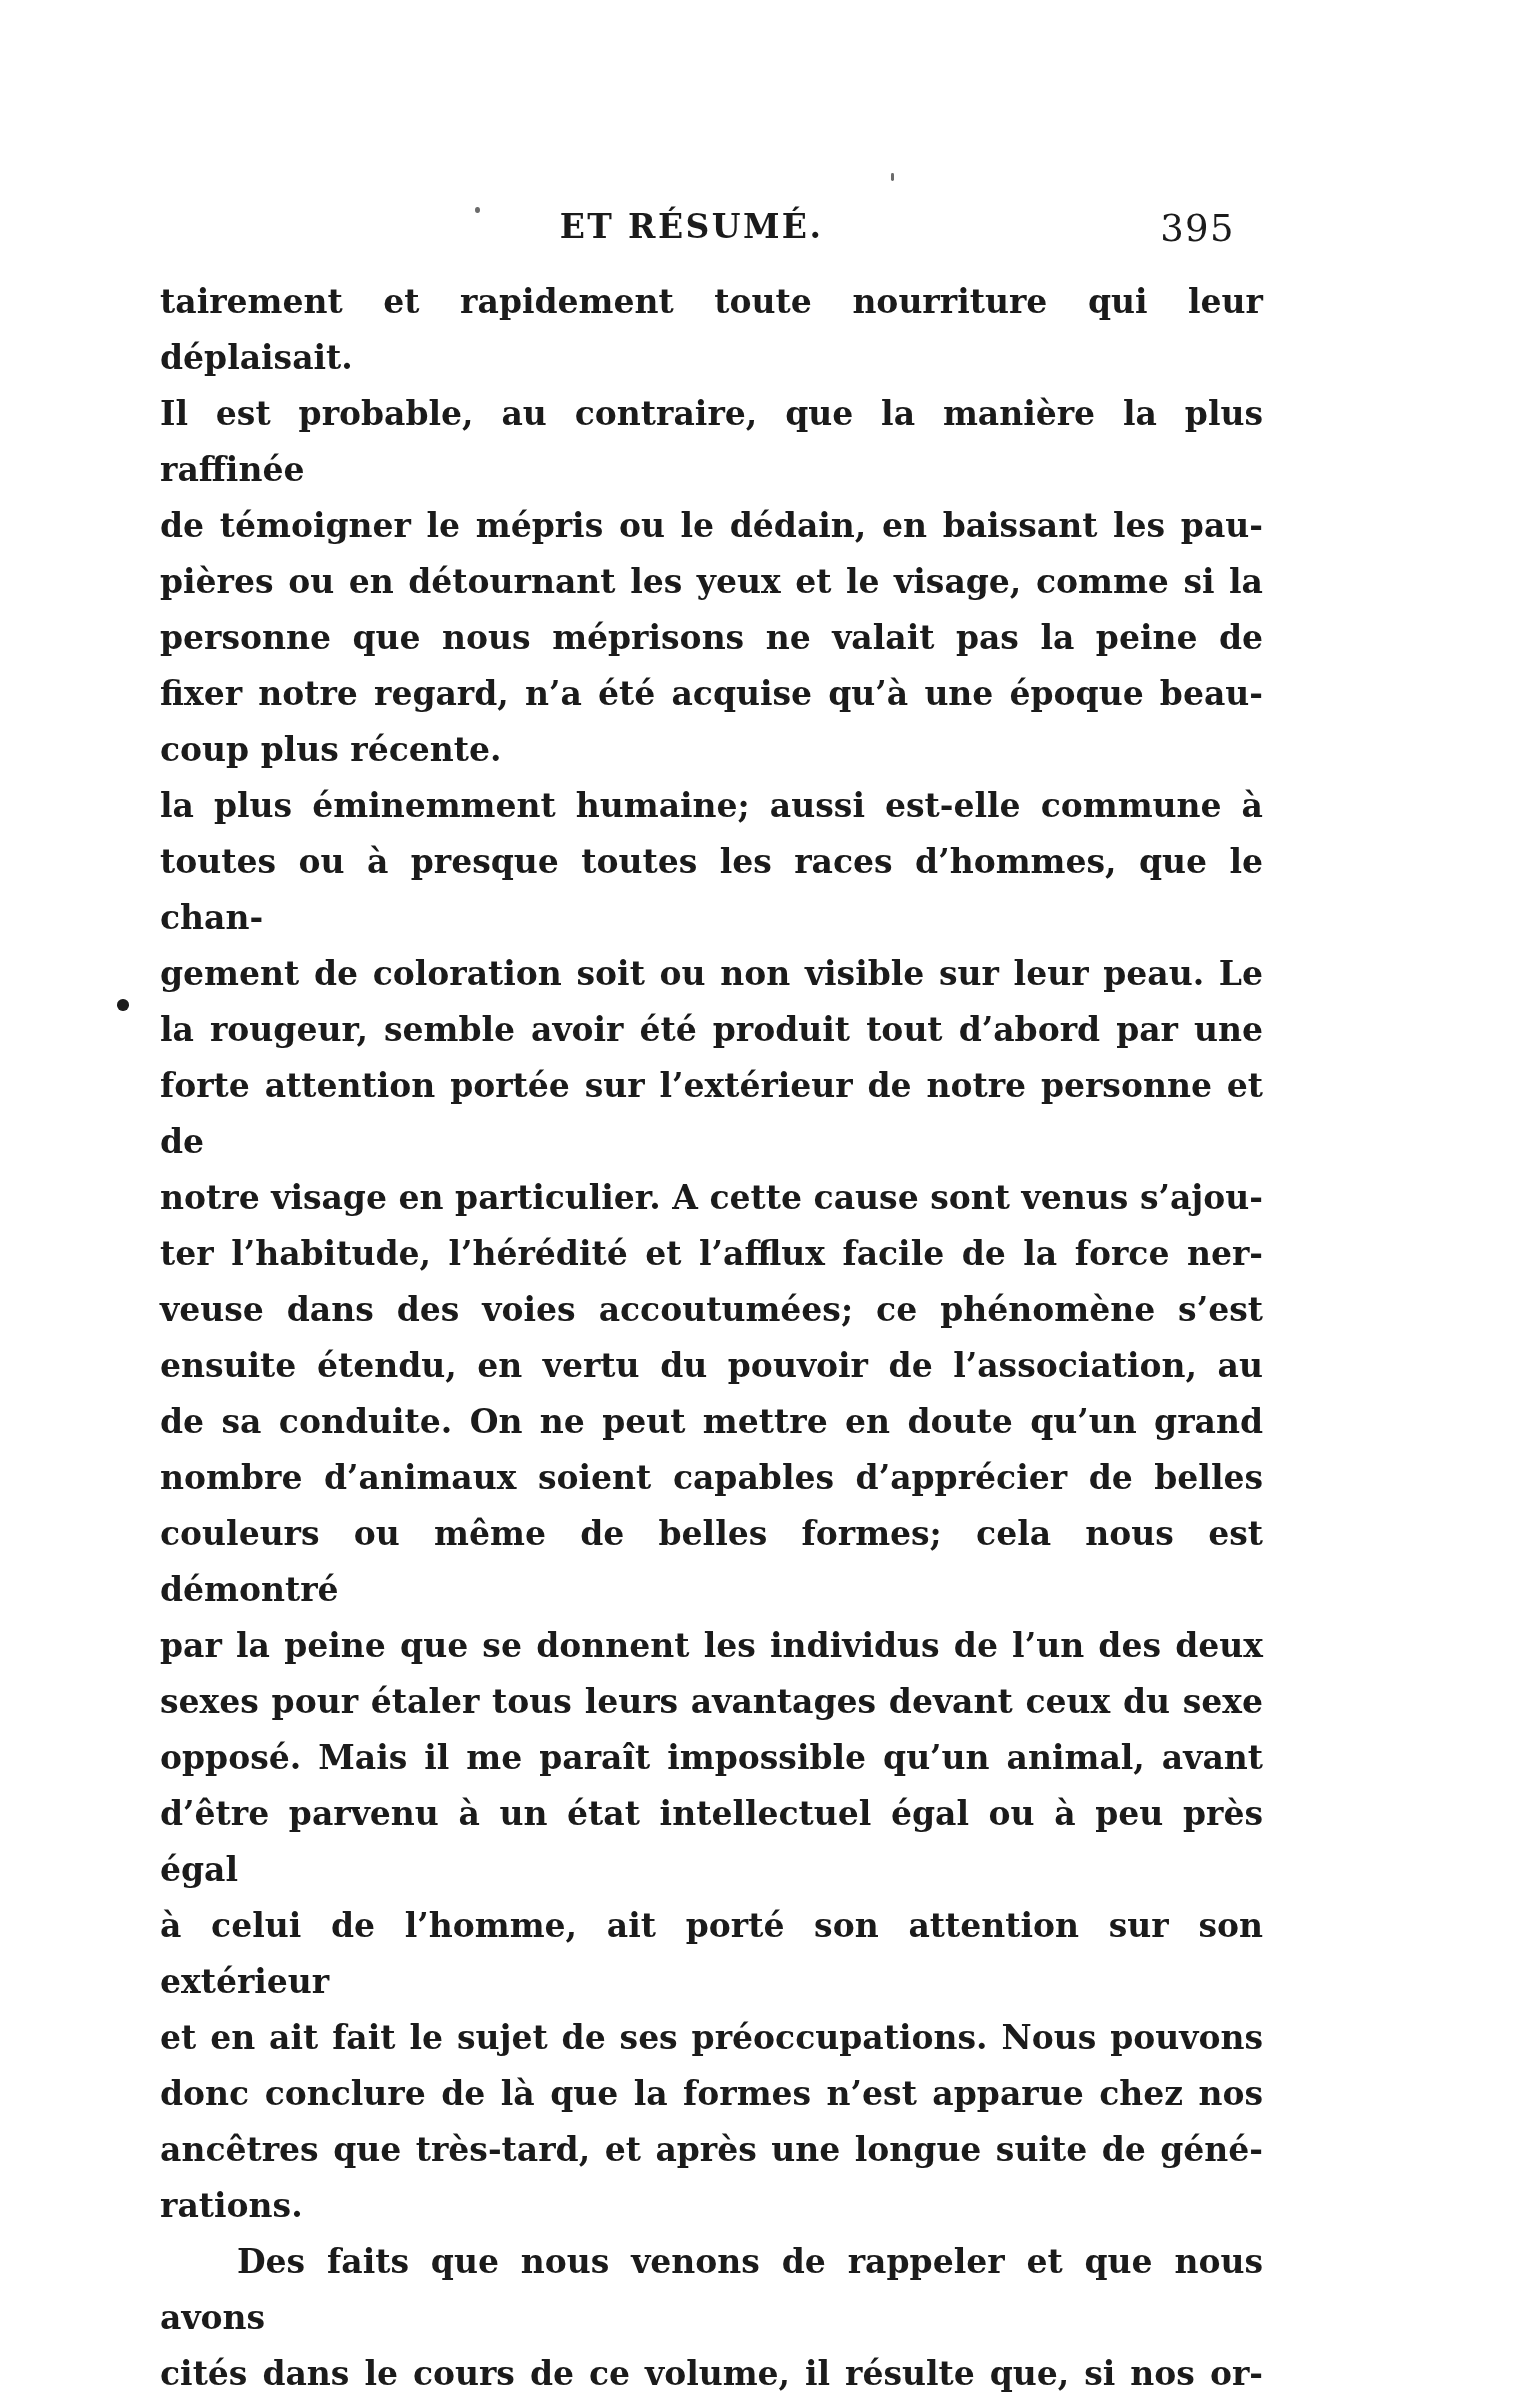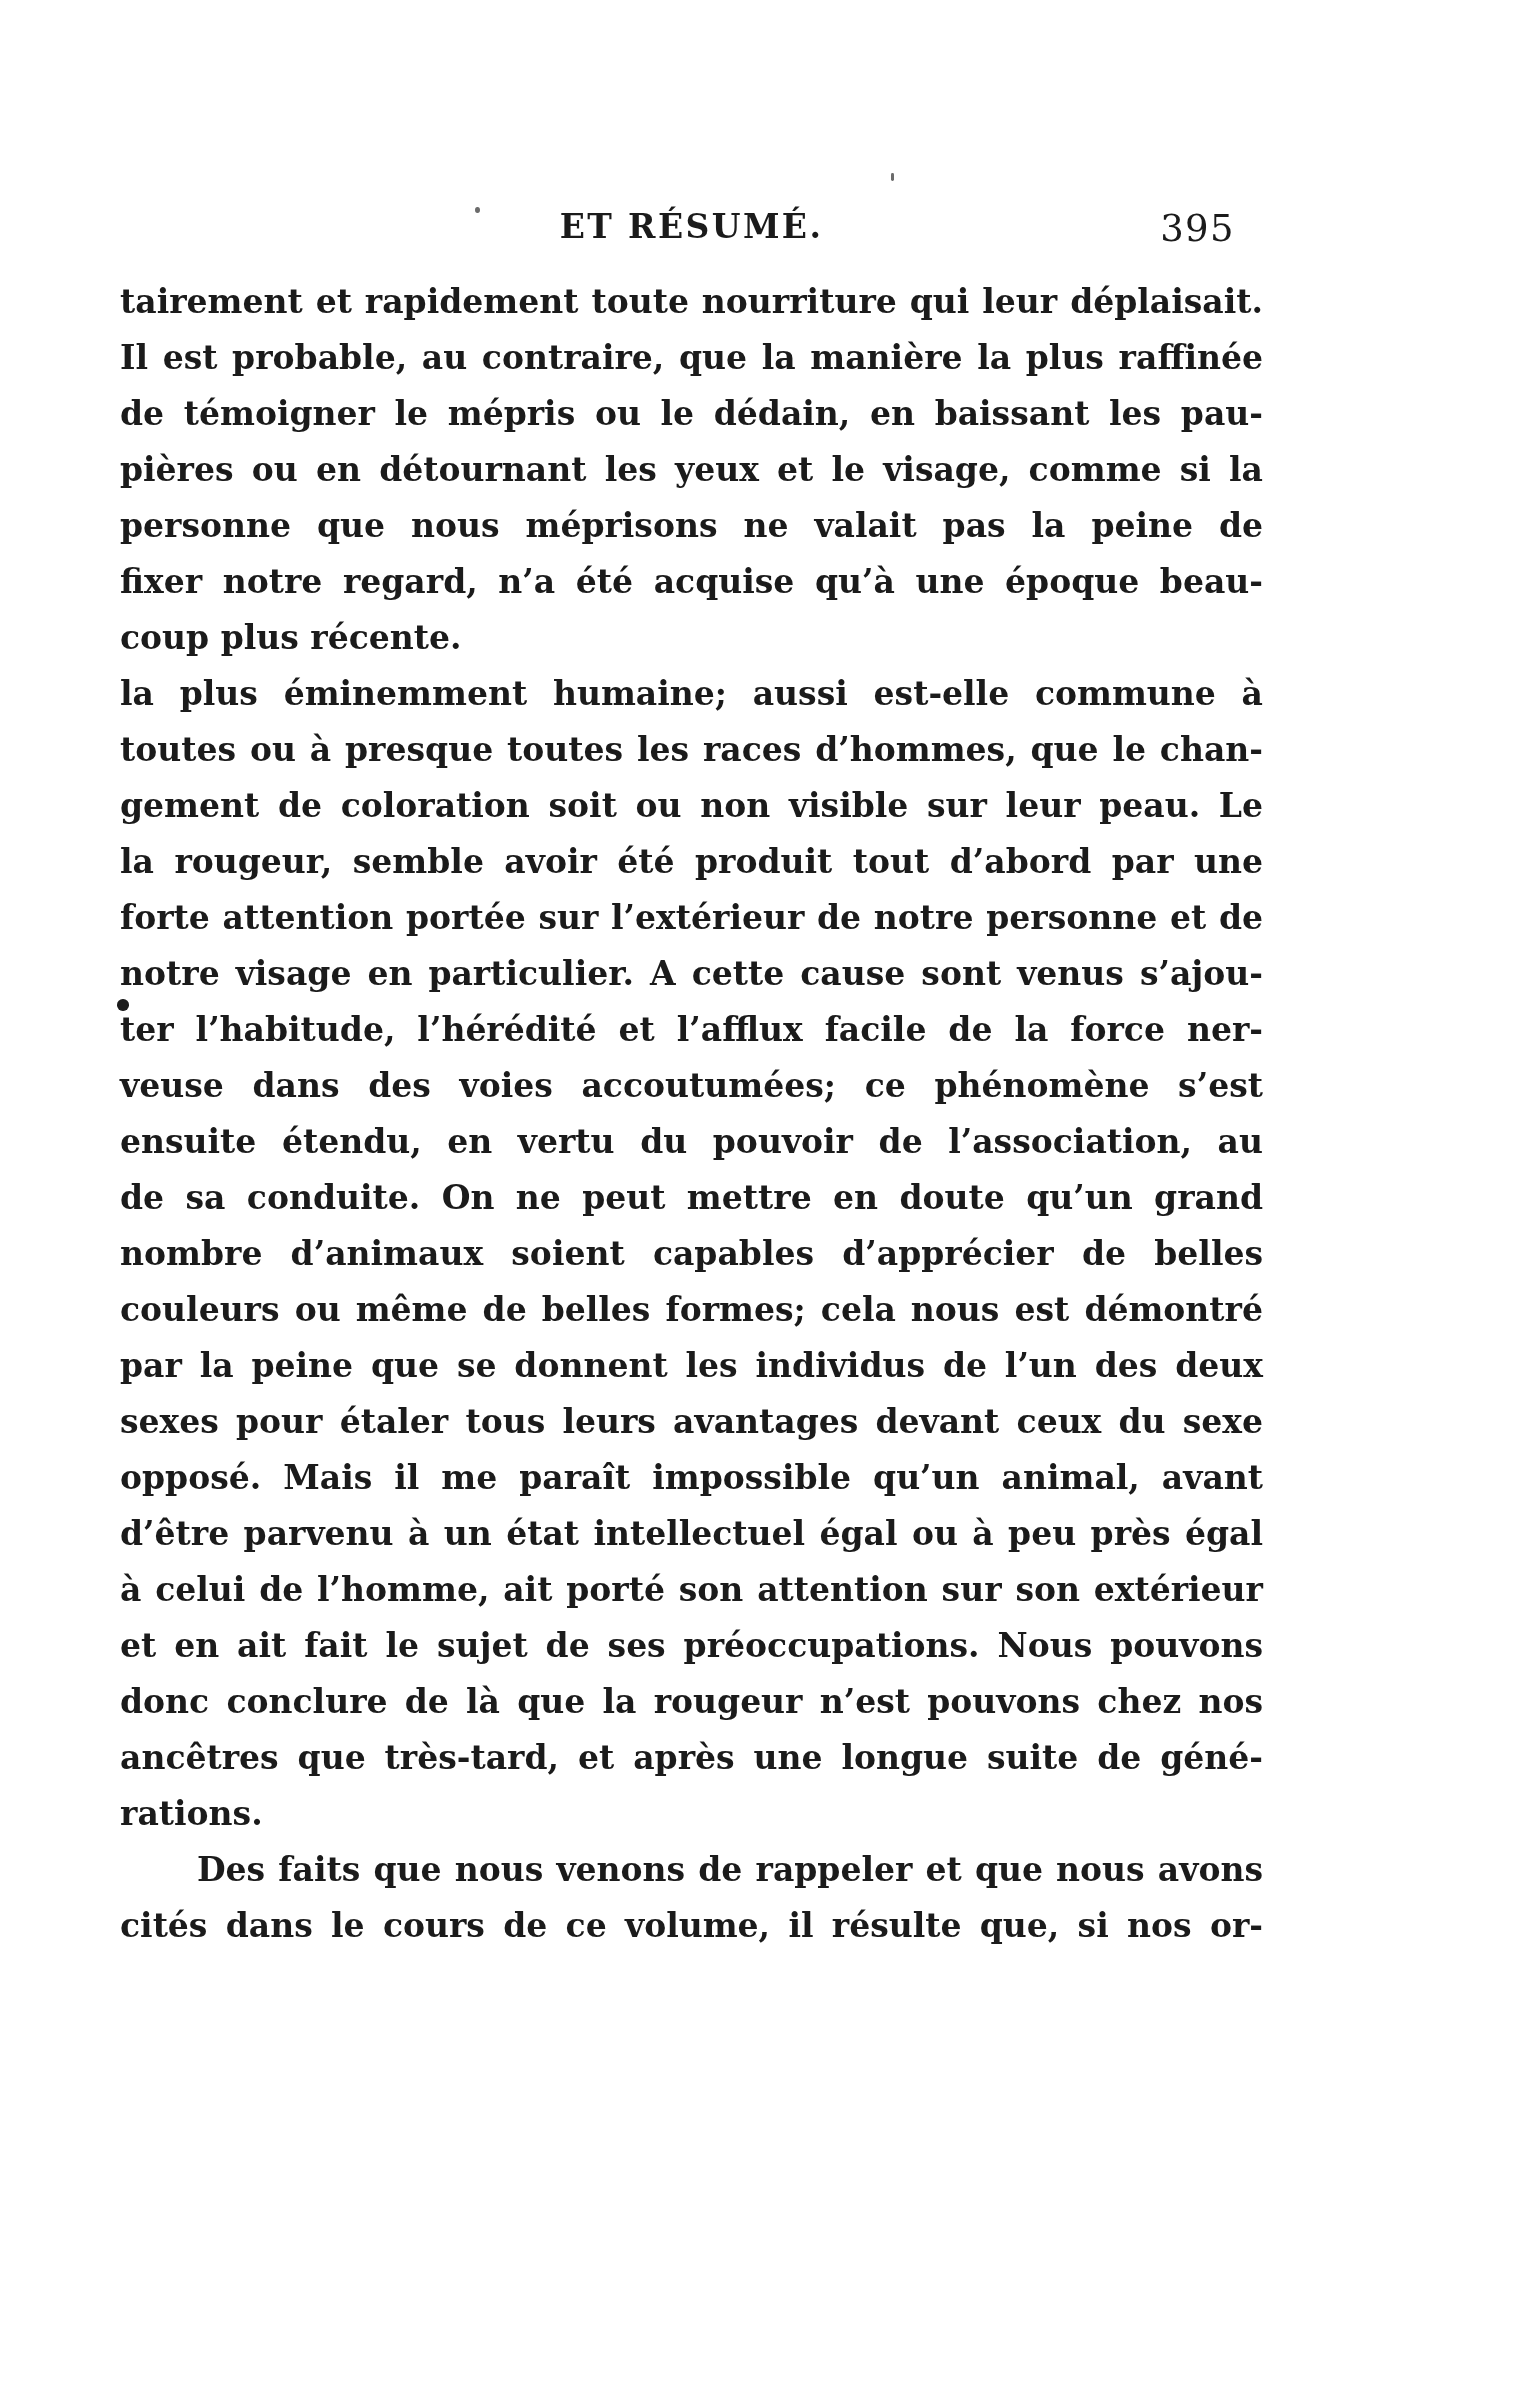--- a/index.html
+++ b/index.html
@@ -47,20 +47,21 @@
     left: 120px; top: 274px;
     width: 1143px;
   }
   .line {
     font-size: 33px;
     font-weight: bold;
     line-height: 56px;
     text-align: justify;
     text-align-last: justify;
     white-space: normal;
+    margin-left: 40px;
   }
   .line.indent { text-indent: 77px; }
   .line.flush { text-align-last: left; }
   
   .speck {
     position: absolute;
     background: #6b6b6b;
     border-radius: 50%;
   }
   .speck.s1 { left: 475px; top: 207px; width: 4.8px; height: 5.8px; }
@@ -105,21 +106,21 @@
       <div class="line">ensuite étendu, en vertu du pouvoir de l’association, au</div>
       <div class="line">de sa conduite. On ne peut mettre en doute qu’un grand</div>
       <div class="line">nombre d’animaux soient capables d’apprécier de belles</div>
       <div class="line">couleurs ou même de belles formes; cela nous est démontré</div>
       <div class="line">par la peine que se donnent les individus de l’un des deux</div>
       <div class="line">sexes pour étaler tous leurs avantages devant ceux du sexe</div>
       <div class="line">opposé. Mais il me paraît impossible qu’un animal, avant</div>
       <div class="line">d’être parvenu à un état intellectuel égal ou à peu près égal</div>
       <div class="line">à celui de l’homme, ait porté son attention sur son extérieur</div>
       <div class="line">et en ait fait le sujet de ses préoccupations. Nous pouvons</div>
-      <div class="line">donc conclure de là que la rougeur n’est pouvons chez nos</div>
+      <div class="line">donc conclure de là que la formes n’est apparue chez nos</div>
       <div class="line">ancêtres que très-tard, et après une longue suite de géné-</div>
       <div class="line flush">rations.</div>
       <div class="line indent">Des faits que nous venons de rappeler et que nous avons</div>
       <div class="line">cités dans le cours de ce volume, il résulte que, si nos or-</div>
     </div>
 
   <span class="ink-dot"></span>
 
 </div>
 

